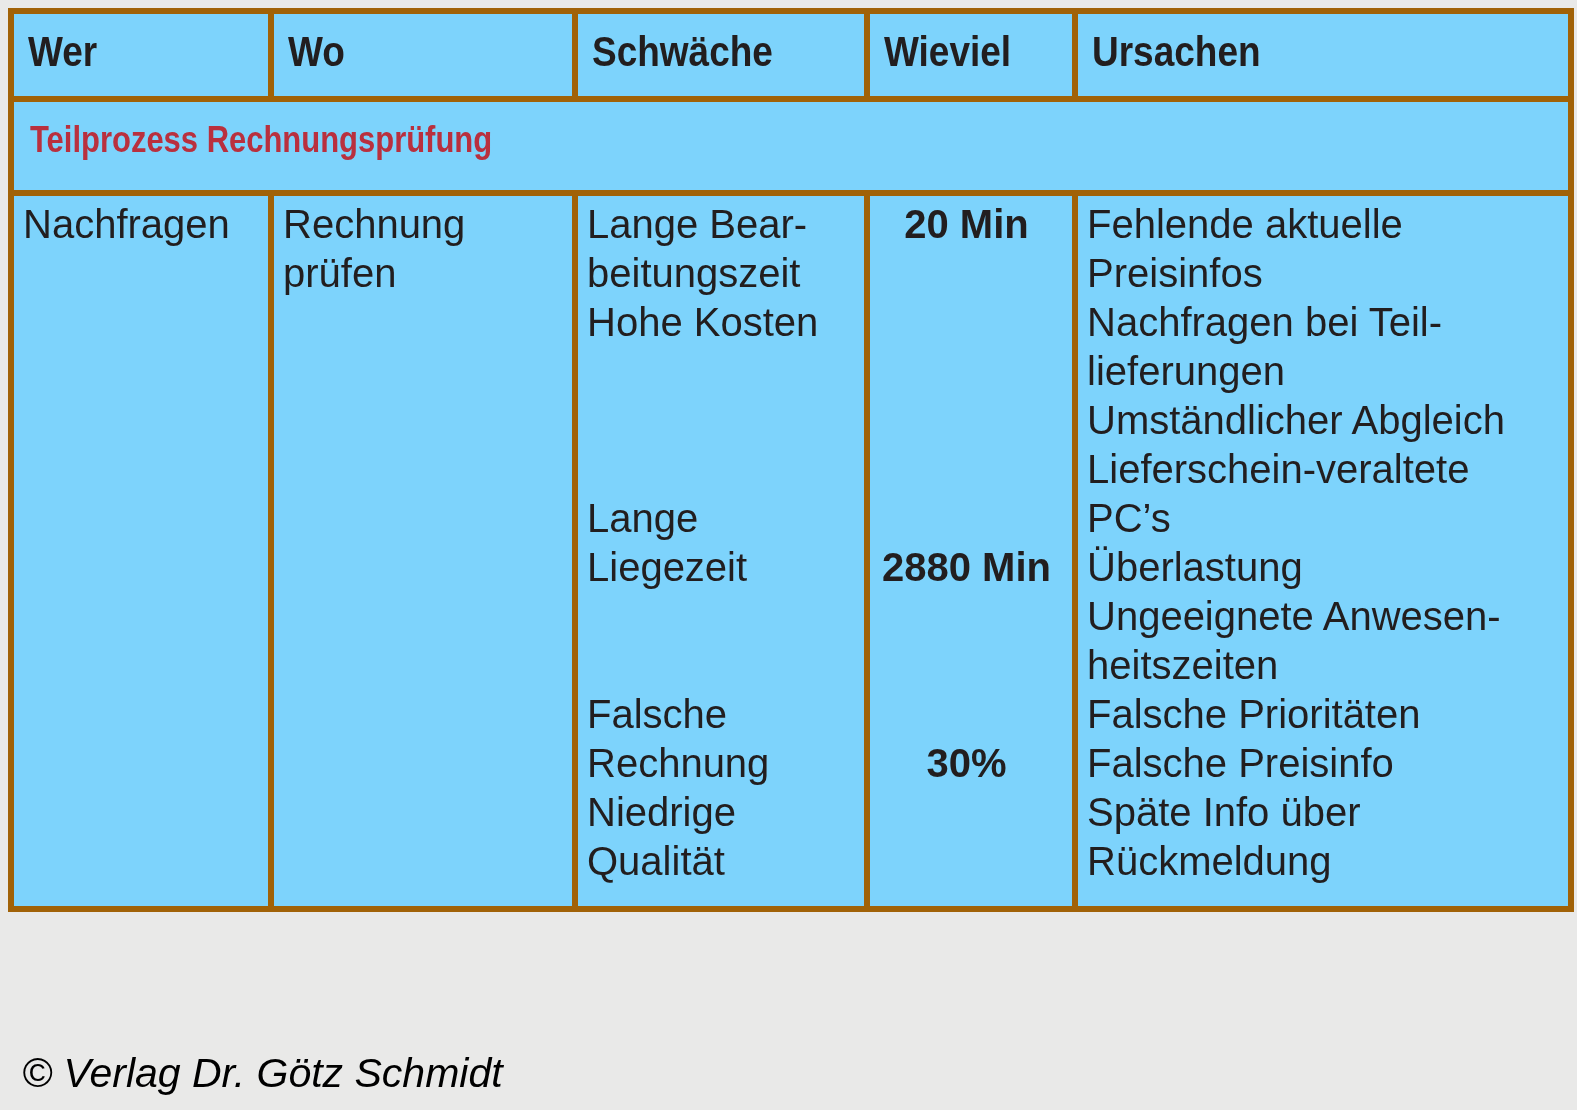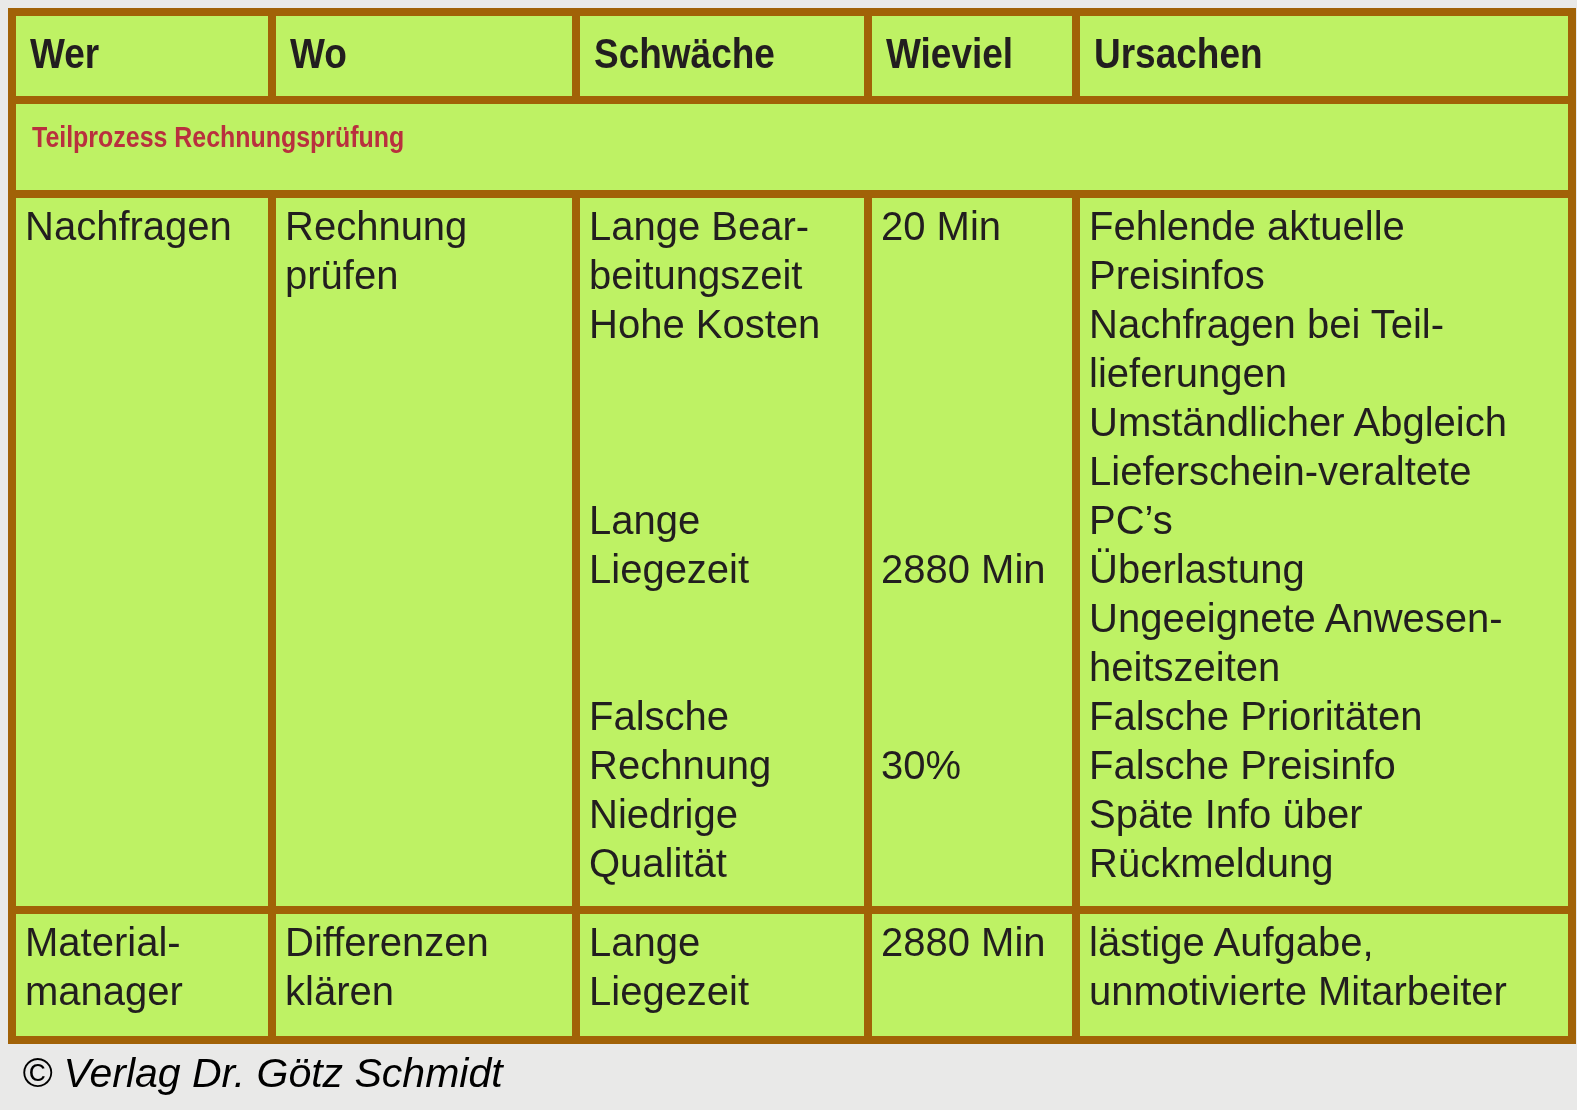--- a/index.html
+++ b/index.html
@@ -22,22 +22,22 @@
   table.weakness-table {
     position: absolute;
     left: 8px;
     top: 8px;
     width: 1560px;
     border-collapse: collapse;
     table-layout: fixed;
   }
   table.weakness-table th,
   table.weakness-table td {
-    border: 8px solid #a16207;
-    background: #bef264;
+    border: 6px solid #a16207;
+    background: #7dd3fc;
     vertical-align: top;
     padding: 0;
   }
   
   tr.header-row {
     height: 88px;
   }
   tr.header-row th {
     text-align: left;
     font-weight: bold;
@@ -51,40 +51,41 @@
     transform: scaleX(0.86);
     transform-origin: left center;
     white-space: nowrap;
   }
   
   tr.section-row {
     height: 94px;
   }
   tr.section-row td {
     font-weight: bold;
-    font-size: 29px;
+    font-size: 36px;
     color: #b9303e;
     padding: 17px 0 0 16px;
   }
   
   tr.body-row td {
     font-size: 40px;
     line-height: 49px;
     padding: 4px 6px 6px 9px;
     white-space: pre-line;
   }
   tr.body-row-1 {
     height: 716px;
   }
   tr.body-row-2 {
     height: 130px;
   }
   td.cell-wieviel {
-    text-align: left;
+    text-align: center;
     padding-right: 18px !important;
+    font-weight: bold;
   }
   .footer-copyright {
     position: absolute;
     left: 22px;
     top: 1050px;
     font-style: italic;
     font-size: 41px;
     color: #000000;
     white-space: nowrap;
   }
@@ -167,29 +168,18 @@
 PC’s
 Überlastung
 Ungeeignete Anwesen-
 heitszeiten
 Falsche Prioritäten
 Falsche Preisinfo
 Späte Info über
 Rückmeldung</td>
     </tr>
 
-    <tr class="body-row body-row-2">
-      <td class="cell-wer">Material-
-manager</td>
-      <td class="cell-wo">Differenzen
-klären</td>
-      <td class="cell-schwaeche">Lange
-Liegezeit</td>
-      <td class="cell-wieviel">2880 Min</td>
-      <td class="cell-ursachen">lästige Aufgabe,
-unmotivierte Mitarbeiter</td>
-    </tr>
   </tbody>
     </table>
 
   <div class="footer-copyright">© Verlag Dr. Götz Schmidt</div>
 
 </div>
 
 </body></html>

